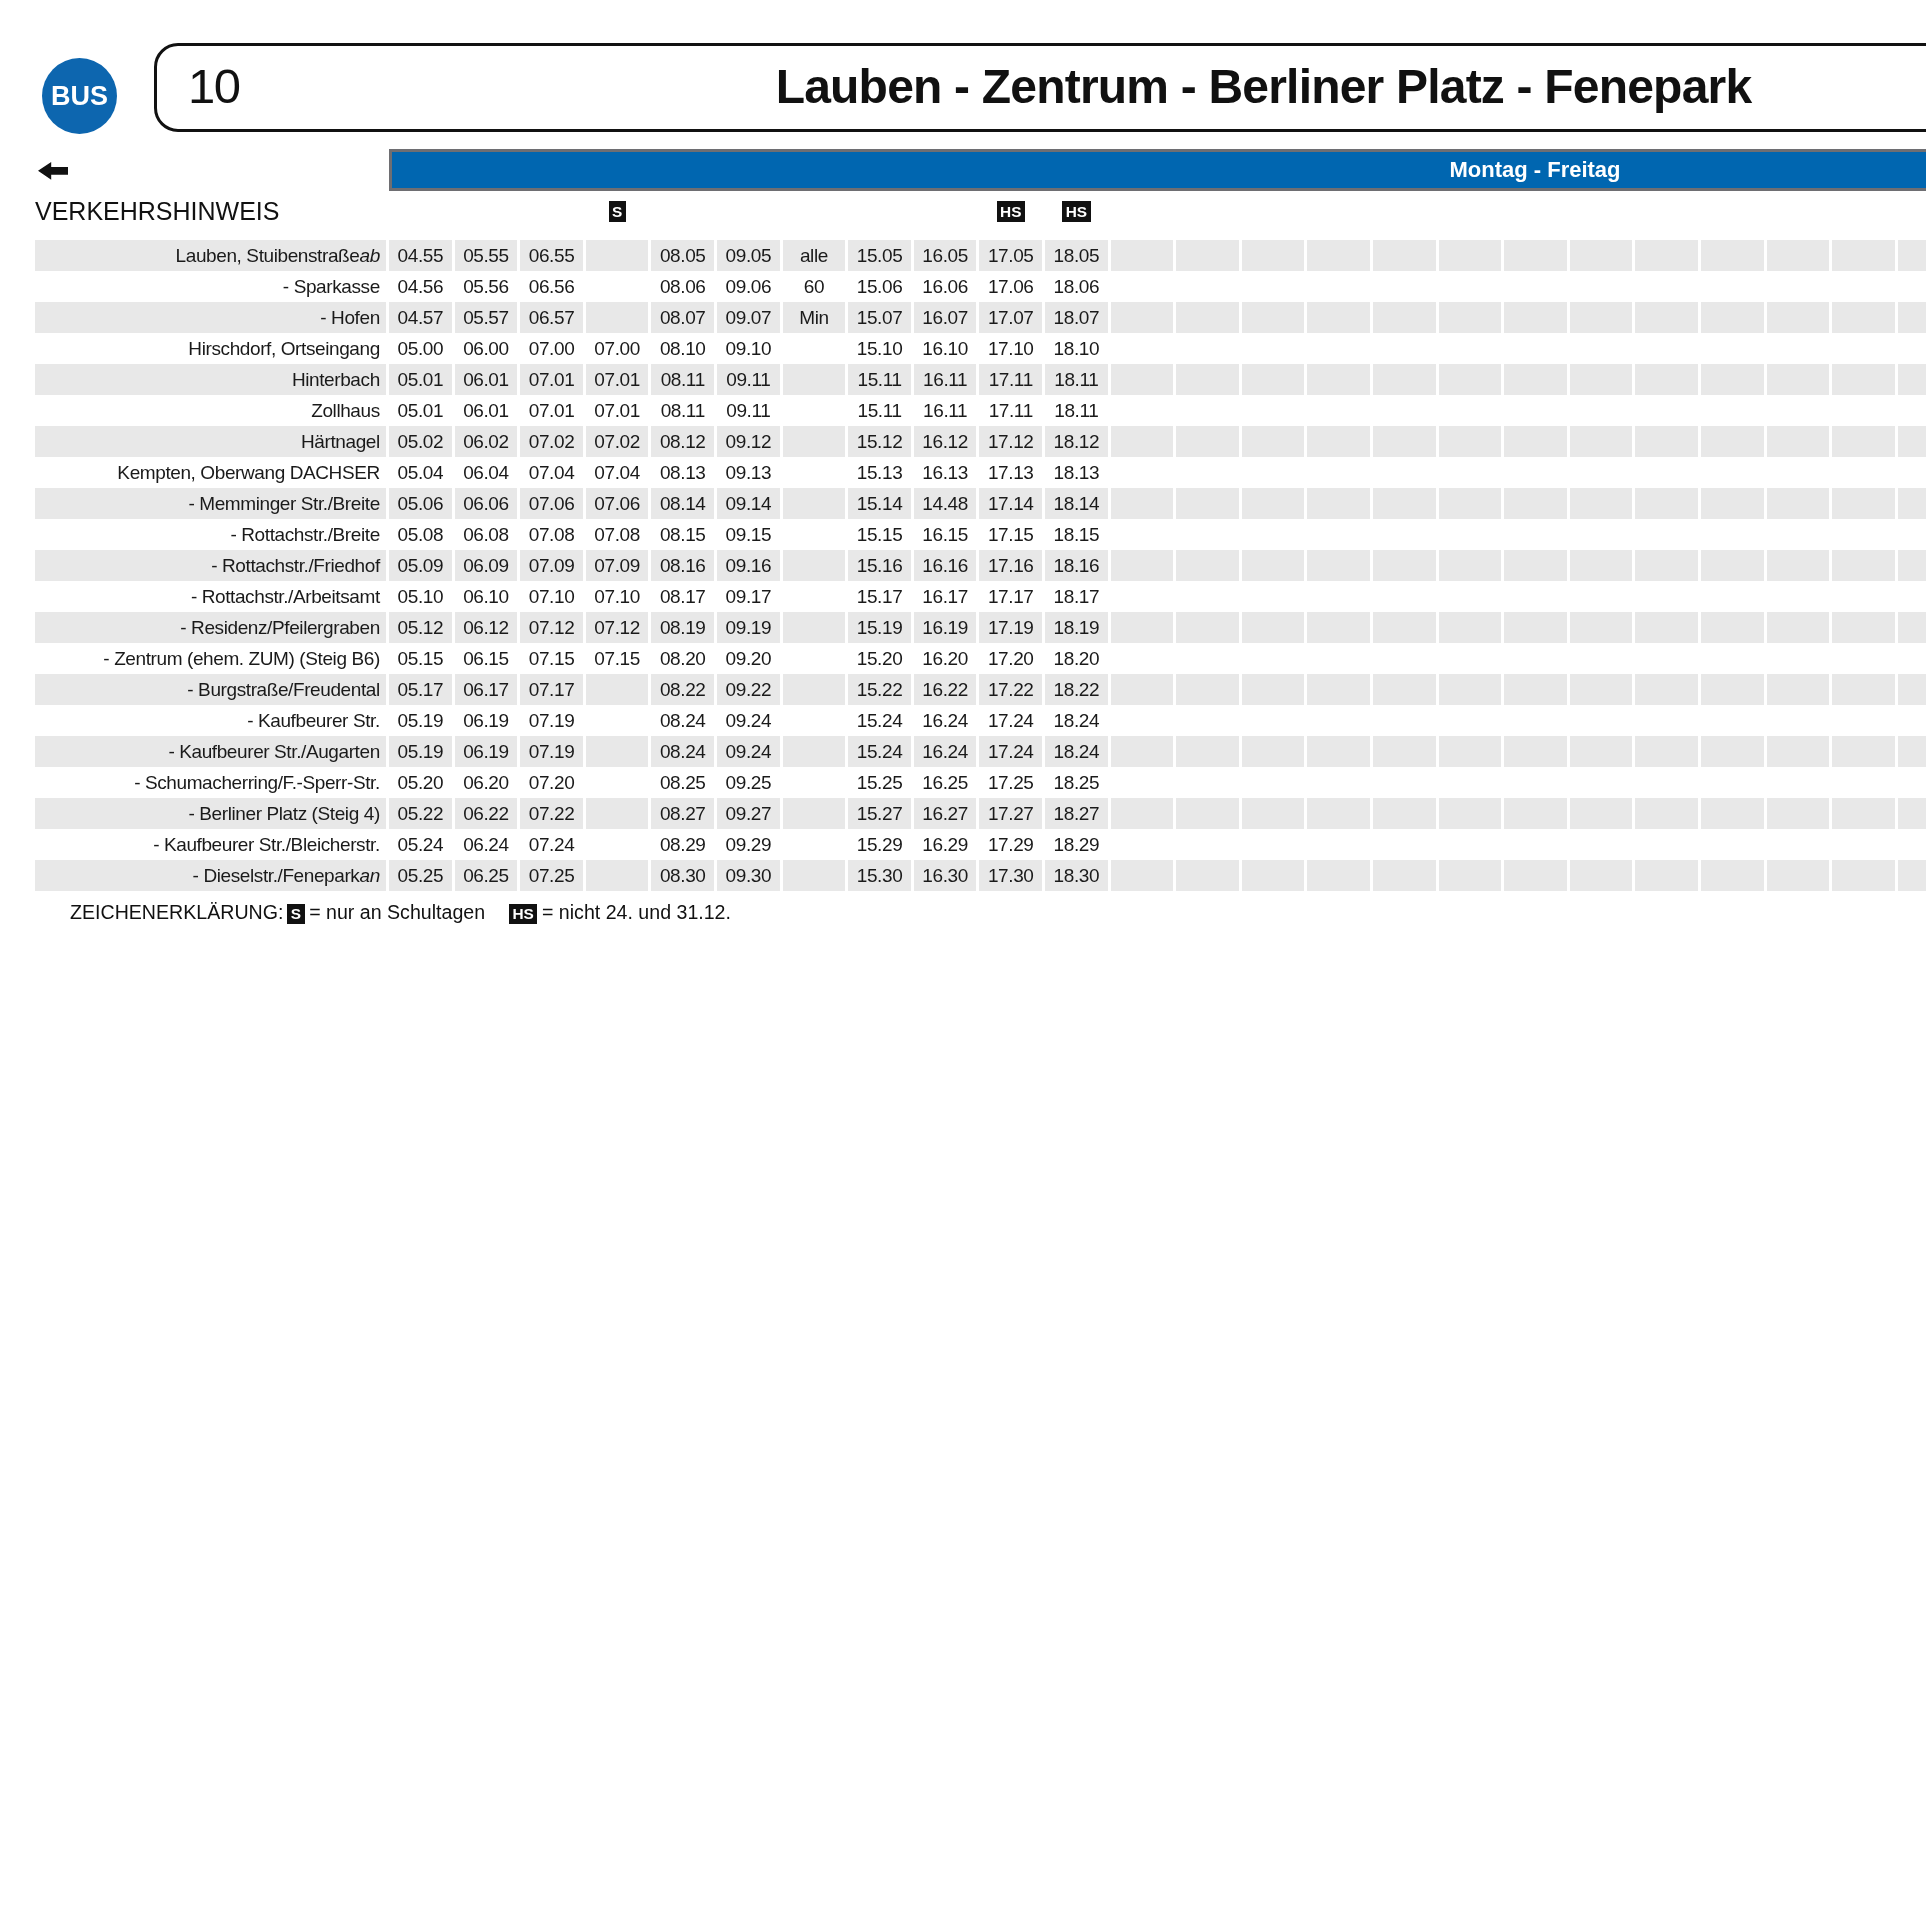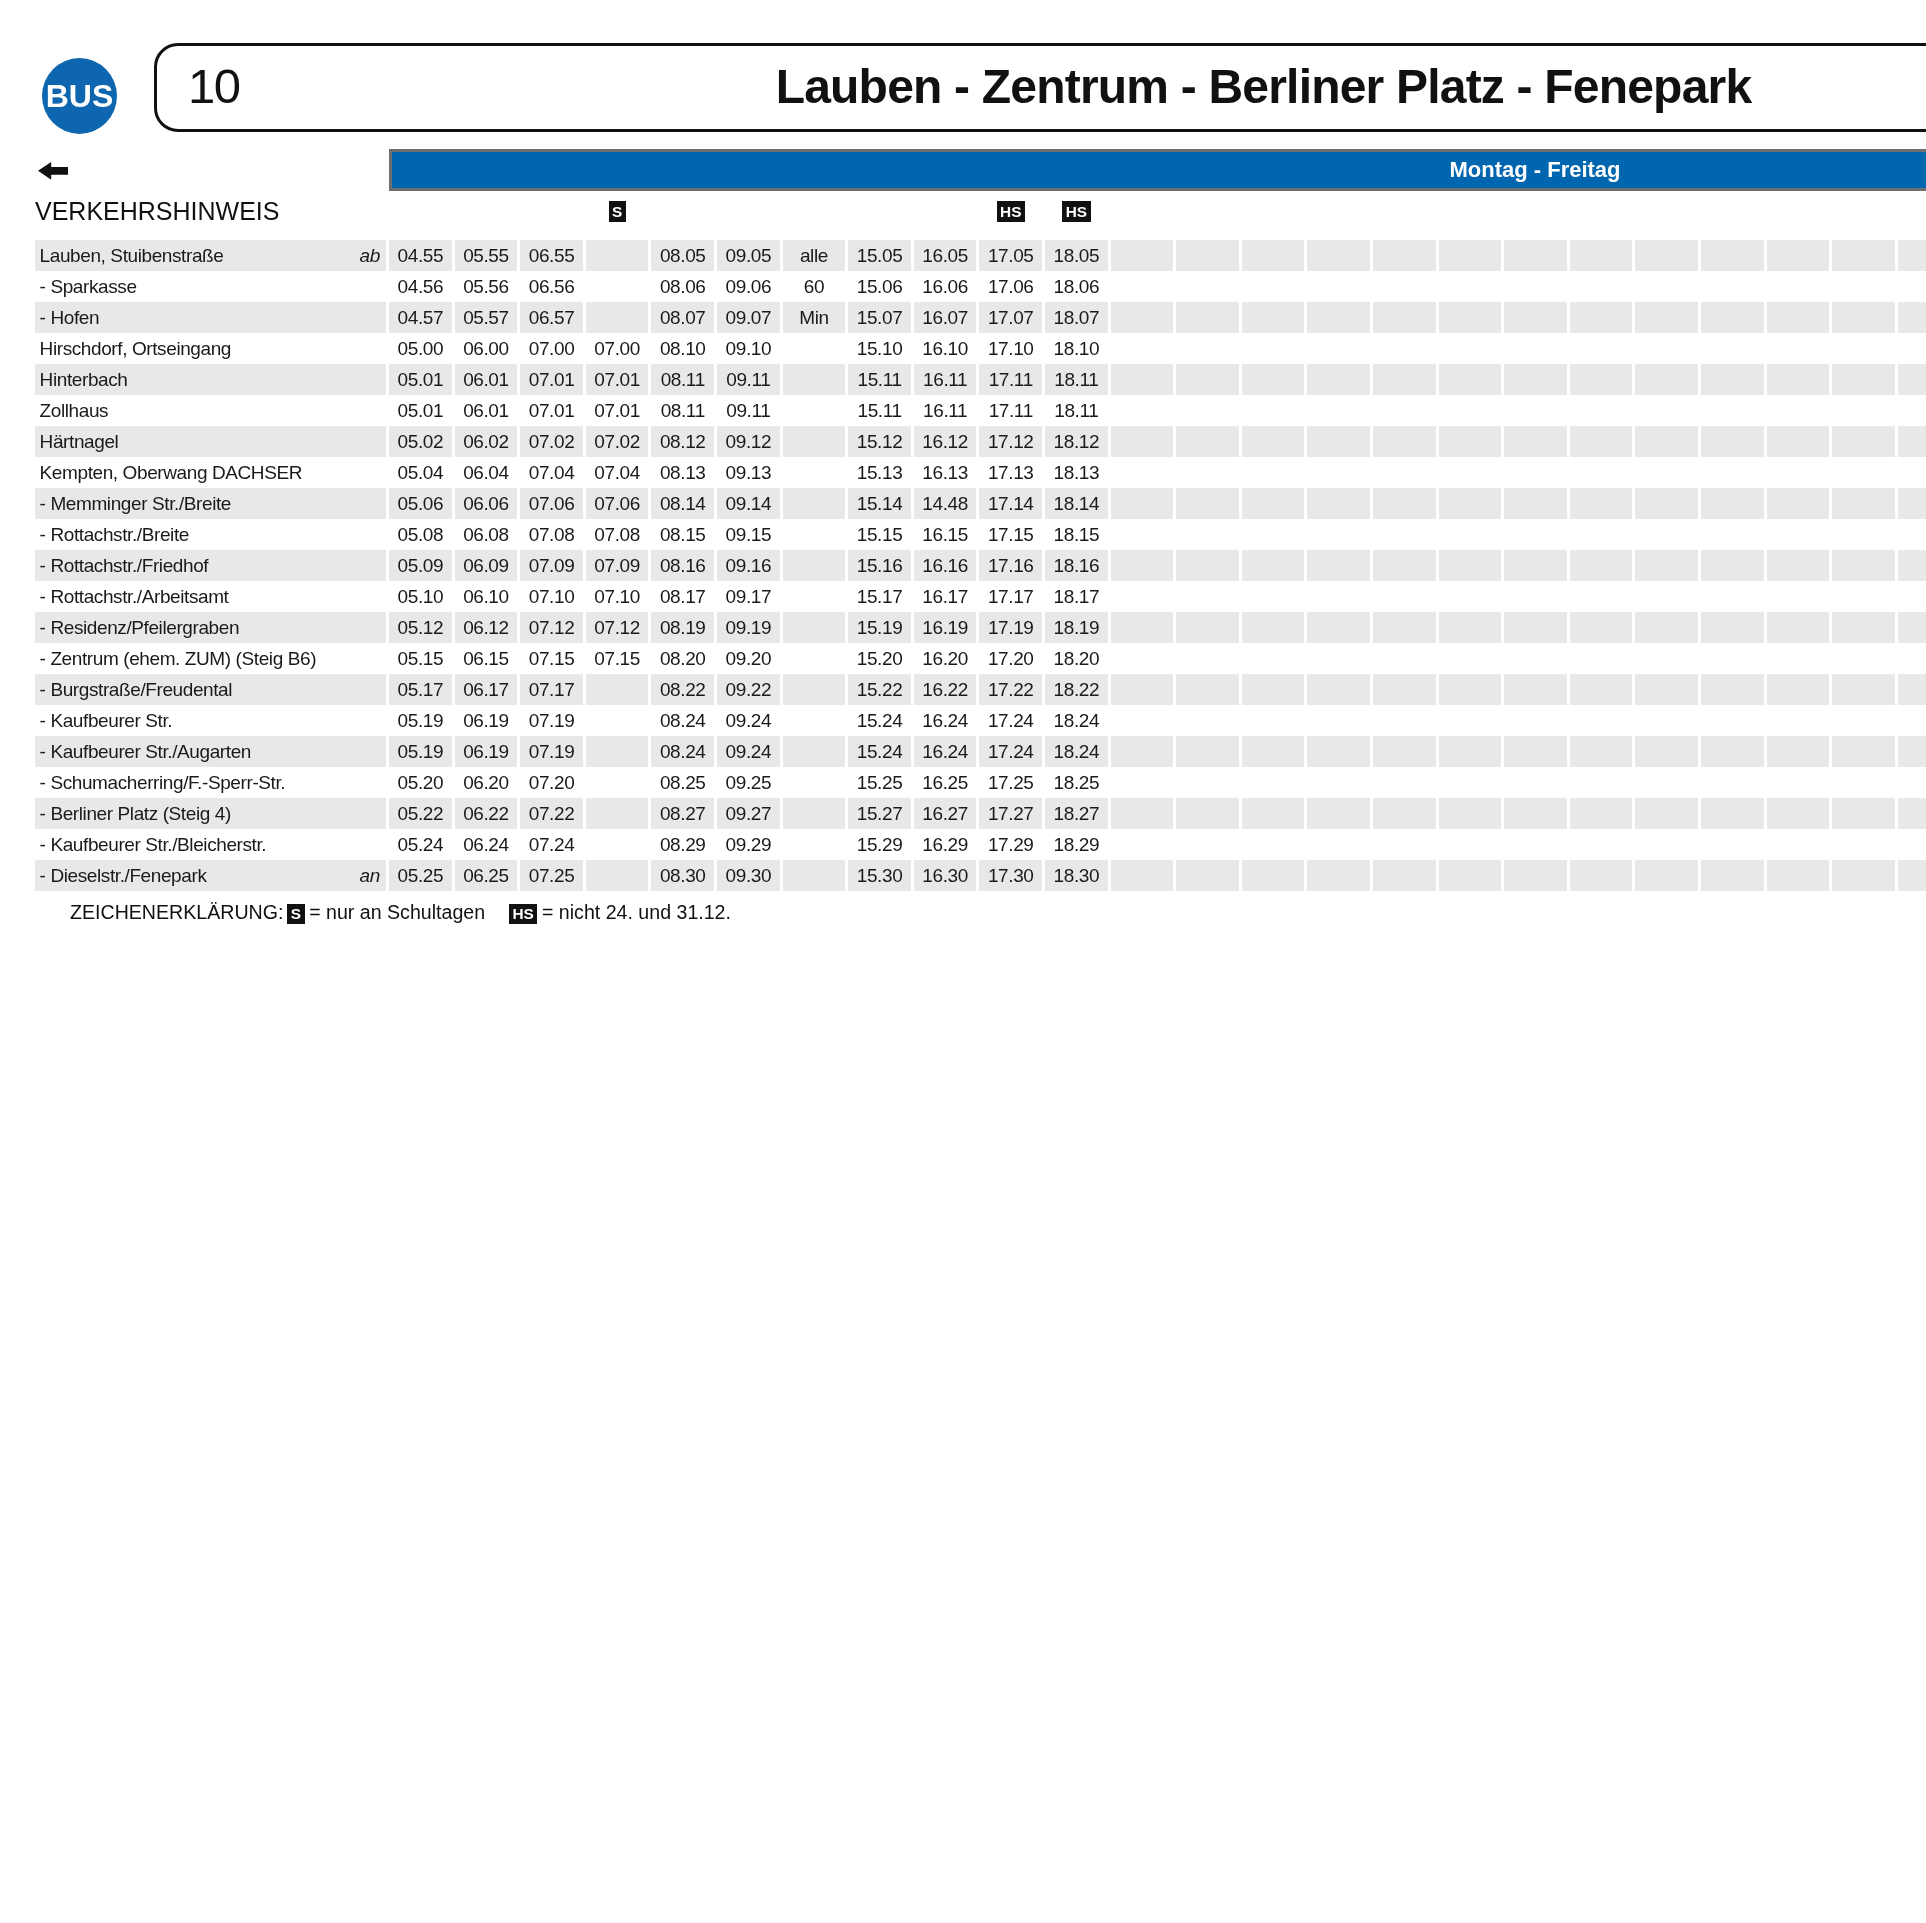--- a/index.html
+++ b/index.html
@@ -8,21 +8,21 @@
     font-family:"Liberation Sans", sans-serif;color:#1a1a1a;
     position:relative;overflow:hidden;
   }
   .page{position:absolute;inset:0;}
 
   
   .bus-badge{
     position:absolute;left:42px;top:58px;width:75px;height:76px;
     border-radius:50%;background:#0d66af;color:#fff;
     display:flex;align-items:center;justify-content:center;
-    font-weight:bold;font-size:32px;letter-spacing:0;
+    font-weight:bold;font-size:27px;letter-spacing:0;
   }
   .line-box{
     position:absolute;left:154px;top:43px;width:2219px;height:89px;
     border:3.9px solid #111;border-radius:24px;box-sizing:border-box;background:#fff;
   }
   .line-number{
     position:absolute;left:31px;top:50%;transform:translateY(-54%);
     font-size:49px;font-weight:normal;color:#111;letter-spacing:-1.5px;
   }
   .route-title{
@@ -62,21 +62,21 @@
   .row{
     display:grid;grid-template-columns:351px repeat(35,1fr);column-gap:3.1px;
     height:31px;
   }
   .row.shaded .cell{background:#e8e8e8;}
   .cell{
     display:flex;align-items:center;justify-content:center;
     font-size:19px;letter-spacing:-0.4px;white-space:nowrap;overflow:hidden;
   }
   .cell.station{justify-content:flex-start;padding:0 6.2px 0 4.6px;box-sizing:border-box;}
-  .st-name{flex:1;text-align:left;}
+  .st-name{flex:1;text-align:right;}
   .st-tag{text-align:left;font-style:italic;}
 
   
   .legend{
     position:absolute;left:35px;top:900px;height:25px;
     display:flex;align-items:center;font-size:19.6px;color:#111;margin-left:35px;
   }
   .legend .marker{margin-left:3.9px;margin-right:4.6px;}
   .legend .gap{display:inline-block;width:20px;}
   .footer-info{

